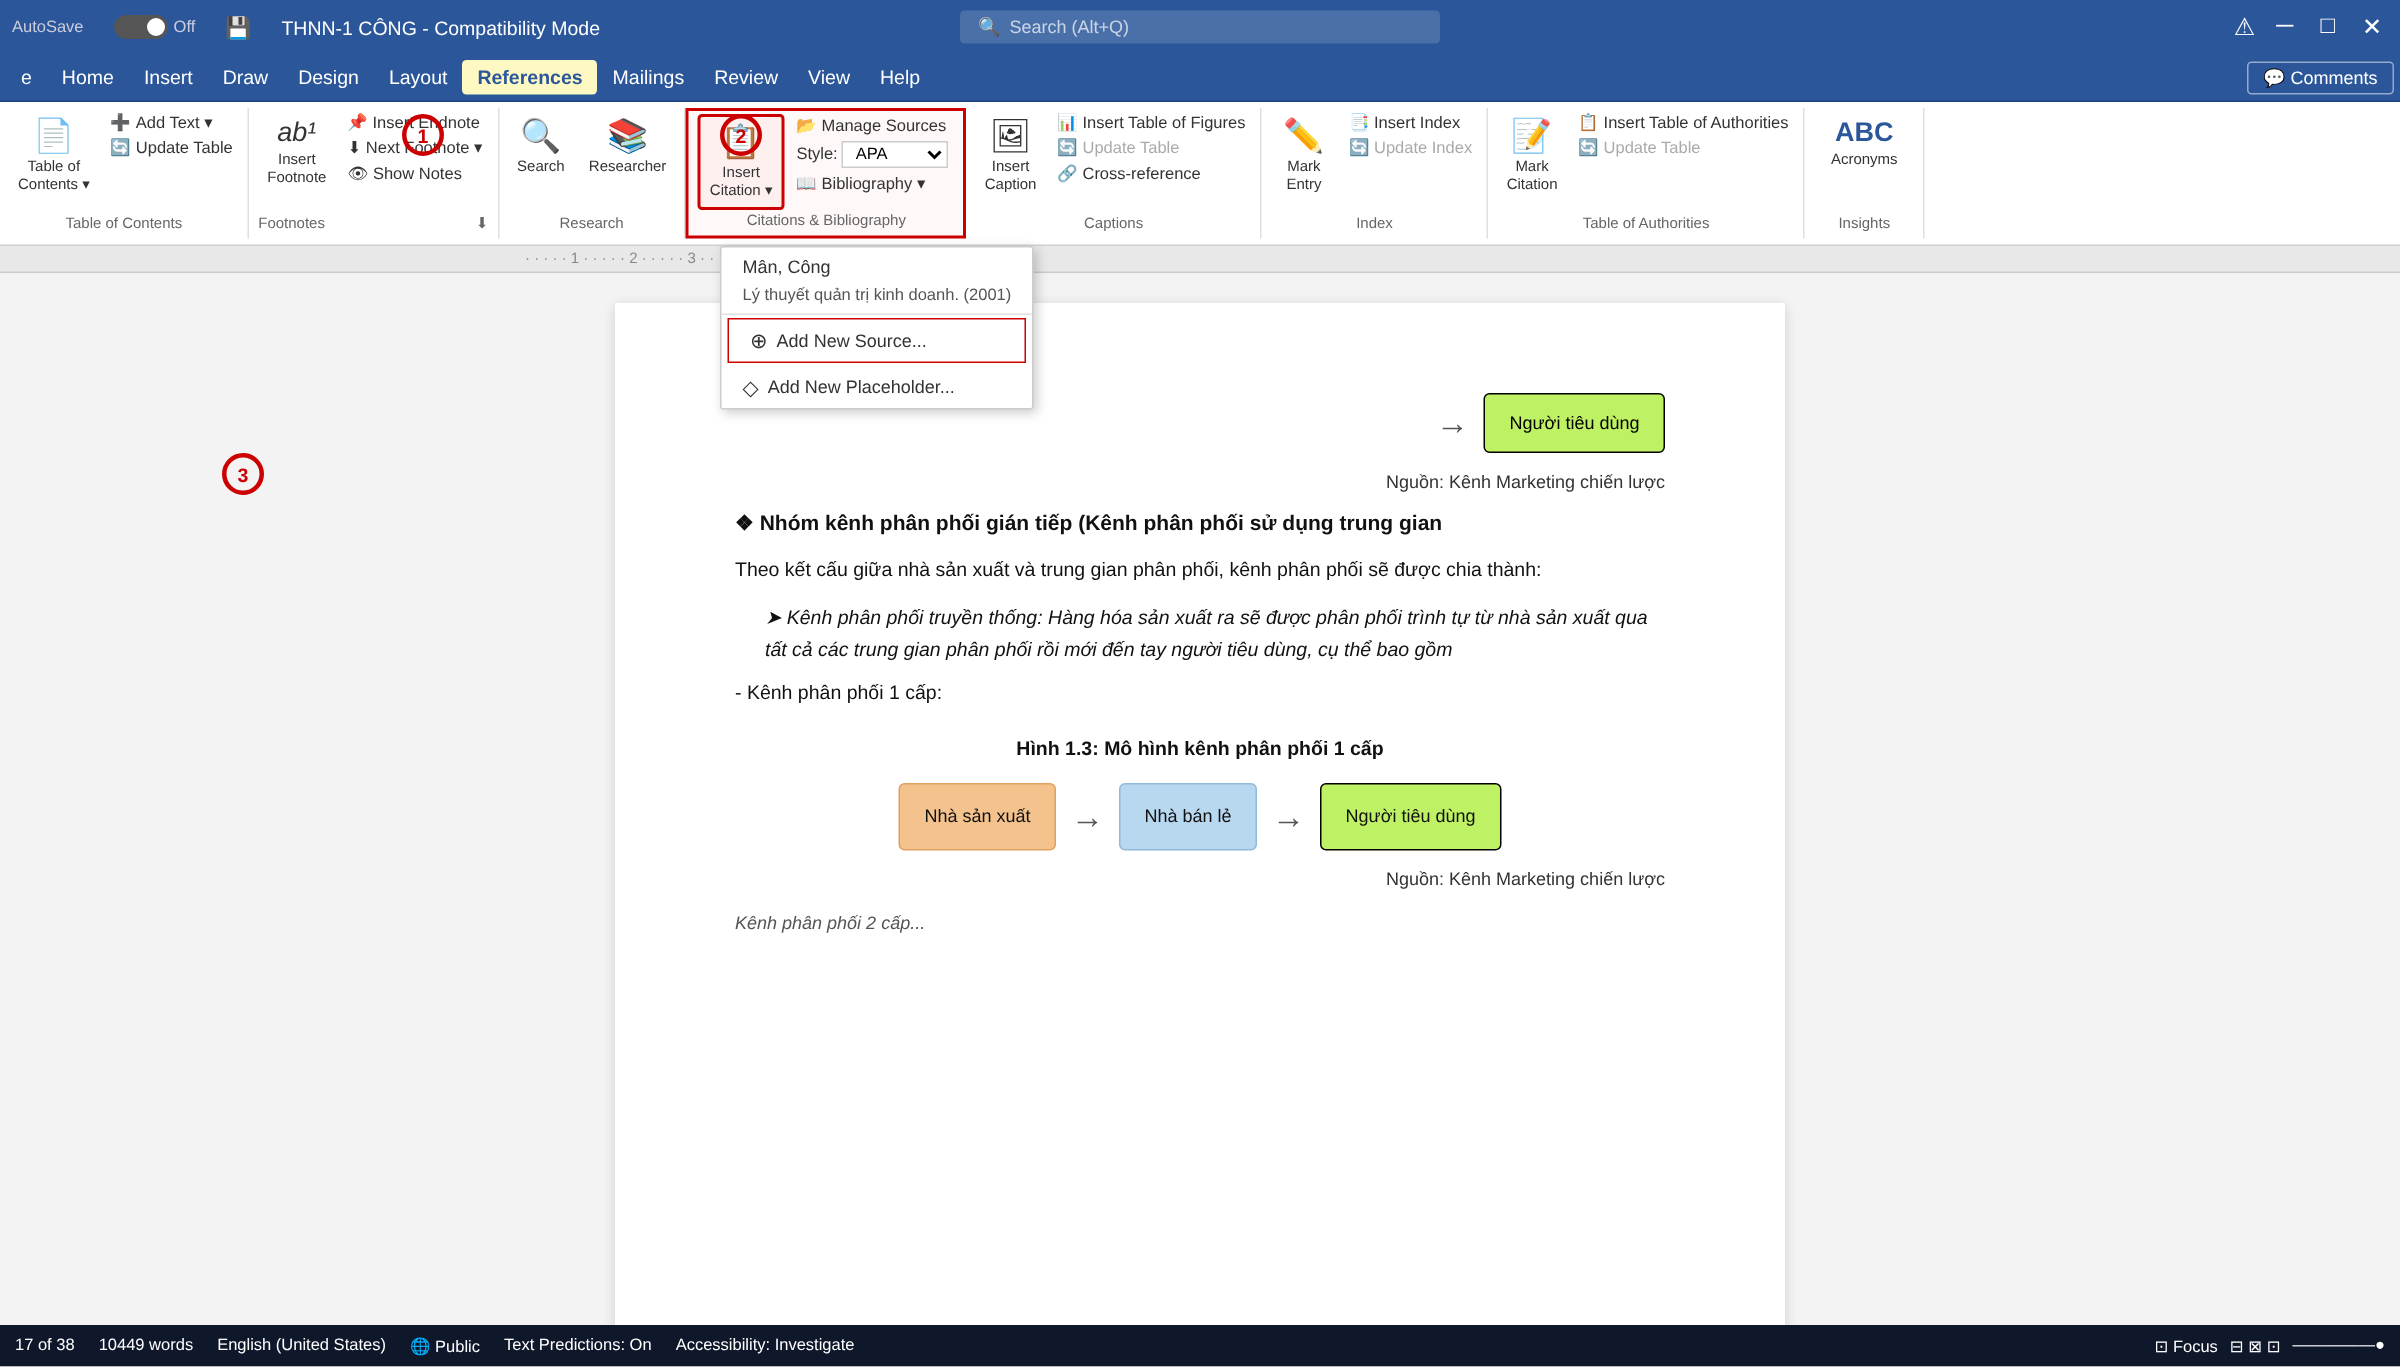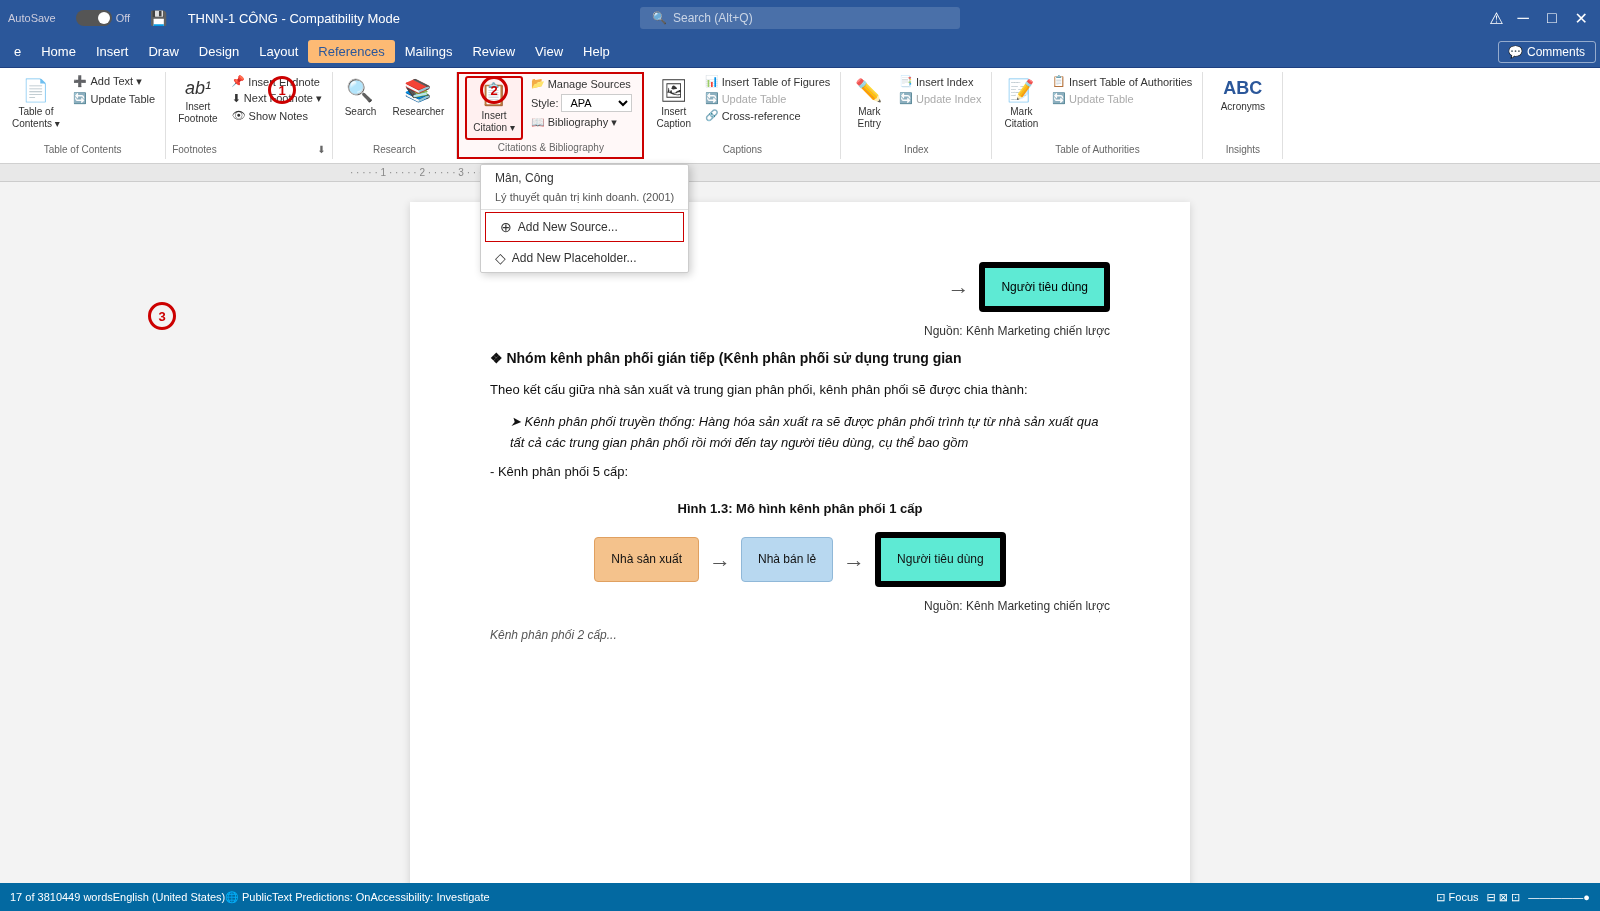--- a/index.html
+++ b/index.html
@@ -21,21 +21,21 @@
     .search-bar { background: rgba(255,255,255,0.15); border: none; border-radius: 3px; padding: 4px 12px; color: white; width: 320px; font-size: 12px; display: flex; align-items: center; gap: 6px; }
     .title-bar-right { flex: 1; display: flex; align-items: center; justify-content: flex-end; gap: 10px; }
     .title-btn { color: white; font-size: 16px; cursor: pointer; padding: 4px; }
 
     
     .menu-bar {
       display: flex; align-items: center; height: 32px; background: #2b579a; padding: 0 4px; border-bottom: 1px solid #1e4080;
     }
     .menu-item { color: white; padding: 4px 10px; font-size: 13px; cursor: pointer; border-radius: 3px; }
     .menu-item:hover, .menu-item.active { background: rgba(255,255,255,0.2); }
-    .menu-item.active { background: #fdba74; color: #2b579a; font-weight: 400; }
+    .menu-item.active { background: #fef9c3; color: #2b579a; font-weight: 700; }
     .comments-btn { margin-left: auto; color: white; font-size: 12px; border: 1px solid rgba(255,255,255,0.5); padding: 3px 10px; border-radius: 3px; cursor: pointer; }
 
     
     .ribbon {
       background: white; border-bottom: 1px solid #d0d0d0; display: flex; align-items: stretch; min-height: 88px; padding: 4px 0;
       position: relative;
     }
     .ribbon-group {
       display: flex; flex-direction: column; align-items: center; border-right: 1px solid #e0e0e0; padding: 2px 6px; min-width: 80px;
     }
@@ -58,21 +58,21 @@
     .doc-area {
       background: #f3f3f3; flex: 1; overflow: auto; display: flex; justify-content: center; padding: 20px 0;
       height: calc(911px - 36px - 32px - 96px - 18px - 28px);
     }
     .doc-page {
       background: white; width: 780px; min-height: 900px; padding: 60px 80px; box-shadow: 0 2px 8px rgba(0,0,0,0.15); position: relative;
     }
 
     
     .status-bar {
-      height: 28px; background: #0369a1; display: flex; align-items: center; padding: 0 10px; color: white; font-size: 11px;
+      height: 28px; background: #0f172a; display: flex; align-items: center; padding: 0 10px; gap: 16px; color: white; font-size: 11px;
     }
     .status-bar-right { margin-left: auto; display: flex; align-items: center; gap: 8px; }
 
     
     .dropdown-overlay {
       position: absolute; top: 96px; left: 480px; z-index: 100;
     }
     .dropdown-menu {
       background: white; border: 1px solid #ccc; box-shadow: 2px 2px 8px rgba(0,0,0,0.2); min-width: 180px; border-radius: 2px;
     }
@@ -92,21 +92,21 @@
     .doc-source { text-align: right; font-size: 12px; color: #333; margin-bottom: 6px; }
     .doc-heading { font-weight: bold; font-size: 14px; margin-bottom: 10px; color: #111; }
     .doc-para { margin-bottom: 10px; font-size: 13px; }
     .doc-bullet { margin-left: 20px; margin-bottom: 8px; font-style: italic; font-size: 13px; margin-top: 12px; }
     .doc-sub { margin-left: 0; margin-bottom: 8px; font-size: 13px; }
     .doc-fig-title { text-align: center; font-weight: bold; font-size: 13px; margin: 16px 0 12px; }
     .diagram { display: flex; align-items: center; justify-content: center; gap: 10px; margin: 10px 0; }
     .diagram-box { padding: 12px 16px; border-radius: 4px; text-align: center; font-size: 12px; min-width: 90px; }
     .box-orange { background: #f4c28c; border: 1px solid #e0a060; }
     .box-blue { background: #b8d8f0; border: 1px solid #90b8d8; }
-    .box-green { background: #5eead4; border: 6px solid #000000; }
+    .box-green { background: #bef264; border: 1px solid #000000; }
     .diagram-arrow { font-size: 22px; color: #555; }
 
     
     .style-select { font-size: 11px; border: 1px solid #ccc; padding: 1px 4px; background: white; }
     .small-ribbon-btn { display: flex; align-items: center; gap: 3px; padding: 1px 4px; cursor: pointer; font-size: 11px; border-radius: 2px; color: #333; }
     .small-ribbon-btn.disabled { color: #aaa; cursor: default; }
     .group-label-bar { display: flex; align-items: center; justify-content: space-between; width: 100%; }
     .expander { font-size: 10px; color: #666; cursor: pointer; }
   </style>
 </head>
@@ -360,21 +360,21 @@
             <span>Người tiêu dùng</span>
           </div>
         </div>
       </div>
 
       <div class="doc-content">
         <div class="doc-source">Nguồn: Kênh Marketing chiến lược</div>
         <div class="doc-heading">❖  Nhóm kênh phân phối gián tiếp (Kênh phân phối sử dụng trung gian</div>
         <div class="doc-para">Theo kết cấu giữa nhà sản xuất và trung gian phân phối, kênh phân phối sẽ được chia thành:</div>
         <div class="doc-bullet">➤  Kênh phân phối truyền thống: Hàng hóa sản xuất ra sẽ được phân phối trình tự từ nhà sản xuất qua tất cả các trung gian phân phối rồi mới đến tay người tiêu dùng, cụ thể bao gồm</div>
-        <div class="doc-sub">- Kênh phân phối 5 cấp:</div>
+        <div class="doc-sub">- Kênh phân phối 1 cấp:</div>
 
         <div class="doc-fig-title">Hình 1.3: Mô hình kênh phân phối 1 cấp</div>
 
         <div class="diagram">
           <div class="diagram-box box-orange">Nhà sản xuất</div>
           <span class="diagram-arrow">→</span>
           <div class="diagram-box box-blue">Nhà bán lẻ</div>
           <span class="diagram-arrow">→</span>
           <div class="diagram-box box-green">Người tiêu dùng</div>
         </div>

